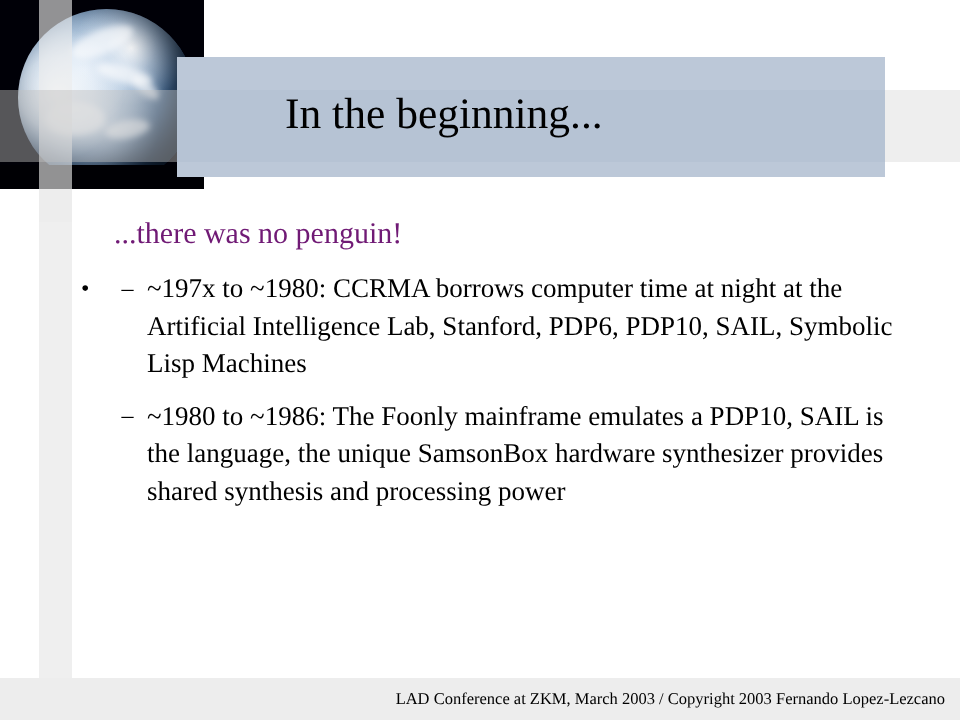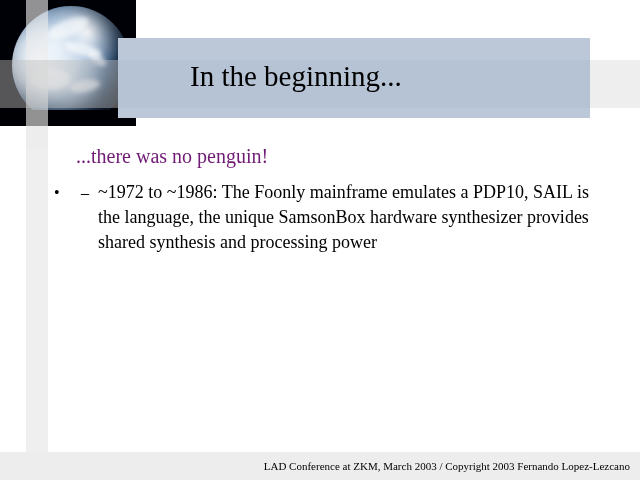--- a/index.html
+++ b/index.html
@@ -230,25 +230,26 @@
     <div class="lead-line">...there was no penguin!</div>
 
     <div class="bullet-row">
       <span class="marker">•</span>
     </div>
 
     <div class="sub-list">
 
       <div class="sub-row">
         <span class="marker">–</span>
+        <span class="sub-text">~197x to ~1980: CCRMA borrows computer time at night at the Artificial Intelligence Lab, Stanford, PDP6, PDP10, SAIL, Symbolic Lisp Machines</span>
       </div>
 
       <div class="sub-row">
         <span class="marker">–</span>
-        <span class="sub-text">~1972 to ~1986: The Foonly mainframe emulates a PDP10, SAIL is the language, the unique SamsonBox hardware synthesizer provides shared synthesis and processing power</span>
+        <span class="sub-text">~1980 to ~1986: The Foonly mainframe emulates a PDP10, SAIL is the language, the unique SamsonBox hardware synthesizer provides shared synthesis and processing power</span>
       </div>
 
     </div>
   </div>
 
   <div class="footer-bar"></div>
   <div class="footer-text">LAD Conference at ZKM, March 2003 / Copyright 2003 Fernando Lopez-Lezcano</div>
 
 </div>
 

